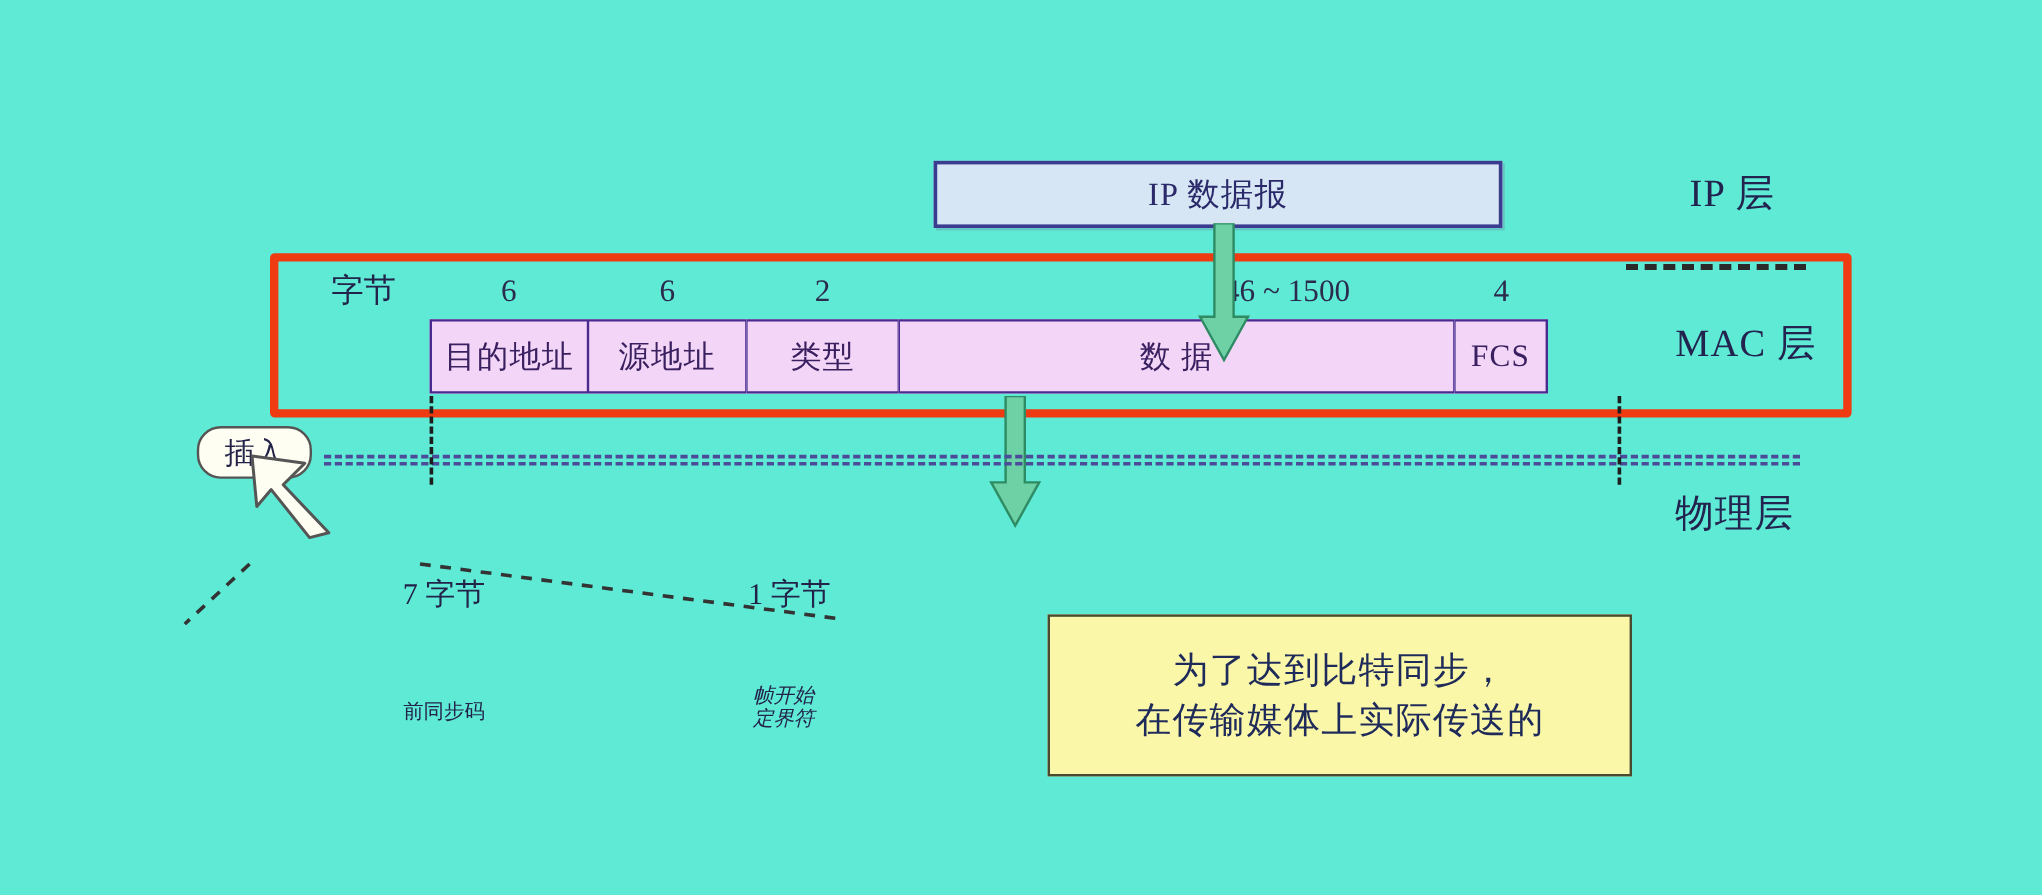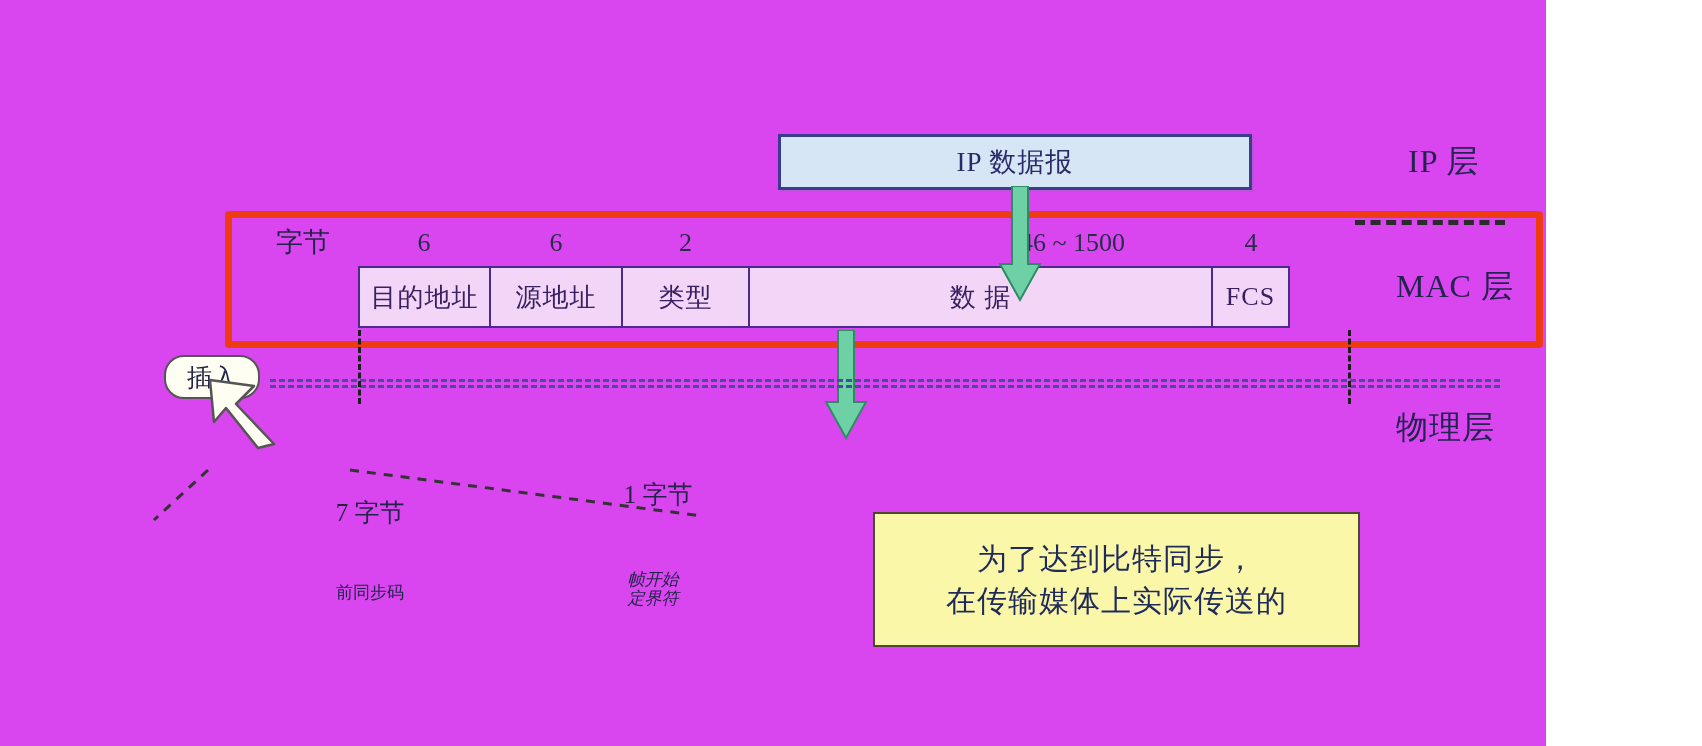--- a/index.html
+++ b/index.html
@@ -5,23 +5,23 @@
   html, body {
     margin: 0;
     padding: 0;
     background: #ffffff;
   }
   body {
     font-family: "Liberation Serif", "DejaVu Serif", serif;
   }
   #stage {
     position: relative;
-    width: 1546px;
+    width: 1702px;
     height: 746px;
-    background: #d946ef;
+    background: #5eead4;
     overflow: hidden;
   }
 
   
   .abs { position: absolute; }
 
   
   .ipbox {
     position: absolute;
     left: 778px;
@@ -307,21 +307,21 @@
     <path d="M14 2 L58 8 L40 26 L78 66 L62 70 L30 30 L18 44 Z" fill="#fffef2" stroke="#555" stroke-width="2.5" stroke-linejoin="round"></path>
   </svg>
 
   <div class="layerlabel" style="left:1396px; top:406px;">物理层</div>
 
   <svg class="abs" style="left:150px; top:468px;" width="560" height="60" viewBox="0 0 560 60">
     <line x1="58" y1="2" x2="4" y2="52" stroke="#333" stroke-width="3" stroke-dasharray="9,8"></line>
     <line x1="200" y1="2" x2="552" y2="48" stroke="#333" stroke-width="3" stroke-dasharray="9,8"></line>
   </svg>
 
-  <div class="smalllabel" style="left:240px; top:496px; width:260px;">7 字节</div>
+  <div class="smalllabel" style="left:240px; top:478px; width:260px;">7 字节</div>
   <div class="smalllabel" style="left:598px; top:478px; width:120px;">1 字节</div>
 
 
   <div class="undername" style="left:240px; top:583px; width:260px;">前同步码</div>
   <div class="undername" style="left:598px; top:570px; width:110px;font-style:italic;">
     <div>帧开始</div>
     <div>定界符</div>
   </div>
 
   <div class="note">

